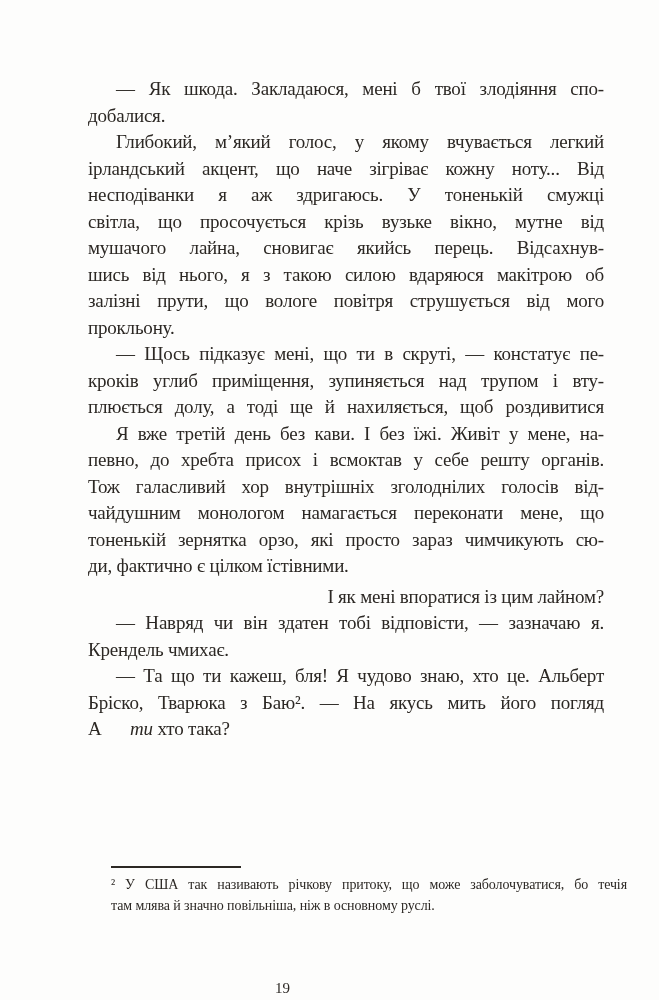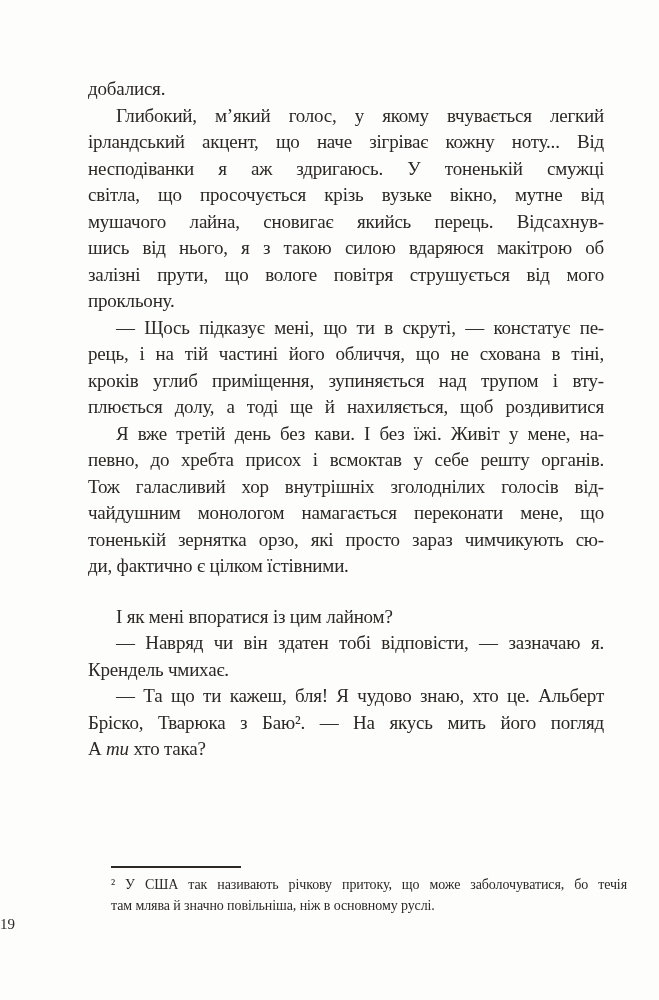--- a/index.html
+++ b/index.html
@@ -16,33 +16,33 @@
     font-family: "Liberation Serif", "DejaVu Serif", serif;
     color: #2c2824;
   }
   .body-text {
     position: absolute;
     left: 88px;
     top: 76px;
     width: 516px;
   }
   .para { margin: 0; }
-  .para.gap { margin-top: 24px; }
+  .para.gap { margin-top: 4px; text-align: right; }
   .line {
     font-size: 19px;
     line-height: 26.5px;
     letter-spacing: -0.2px;
     white-space: normal;
   }
   .line.just {
     text-align: justify;
     text-align-last: justify;
   }
   .line.indent { text-indent: 28px; }
-  .line i { font-style: italic; }
+  .line i { font-style: italic; margin-left: 24px; }
 
   .footnote {
     position: absolute;
     left: 88px;
     top: 866px;
     width: 516px;
     margin-left: 23px;
   }
   .fn-rule {
     width: 130px;
@@ -54,48 +54,48 @@
     line-height: 21px;
     letter-spacing: -0.1px;
   }
   .fn-line.just {
     text-align: justify;
     text-align-last: justify;
   }
   .pageno {
     position: absolute;
     left: 0;
-    top: 916px;
+    top: 980px;
     width: 565px;
-    text-align: left;
+    text-align: center;
     font-size: 15px;
     color: #2c2824;
   }
 </style>
 </head>
 <body>
 
 <div class="page">
   <div class="body-text">
       <div class="para">
+        <div class="line just indent">— Як шкода. Закладаюся, мені б твої злодіяння спо-</div>
         <div class="line">добалися.</div>
       </div>
       <div class="para">
         <div class="line just indent">Глибокий, м’який голос, у якому вчувається легкий</div>
         <div class="line just">ірландський акцент, що наче зігріває кожну ноту... Від</div>
         <div class="line just">несподіванки я аж здригаюсь. У тоненькій смужці</div>
         <div class="line just">світла, що просочується крізь вузьке вікно, мутне від</div>
         <div class="line just">мушачого лайна, сновигає якийсь перець. Відсахнув-</div>
         <div class="line just">шись від нього, я з такою силою вдаряюся макітрою об</div>
         <div class="line just">залізні прути, що вологе повітря струшується від мого</div>
         <div class="line">прокльону.</div>
       </div>
       <div class="para">
         <div class="line just indent">— Щось підказує мені, що ти в скруті, — констатує пе-</div>
-        <div class="line just">рець, і на тій частині його обличчя, що не схована в тіні,</div>
         <div class="line just">кроків углиб приміщення, зупиняється над трупом і вту-</div>
         <div class="line just">плюється долу, а тоді ще й нахиляється, щоб роздивитися</div>
       </div>
       <div class="para">
         <div class="line just indent">Я вже третій день без кави. І без їжі. Живіт у мене, на-</div>
         <div class="line just">певно, до хребта присох і всмоктав у себе решту органів.</div>
         <div class="line just">Тож галасливий хор внутрішніх зголоднілих голосів від-</div>
         <div class="line just">чайдушним монологом намагається переконати мене, що</div>
         <div class="line just">тоненькій зернятка орзо, які просто зараз чимчикують сю-</div>
         <div class="line">ди, фактично є цілком їстівними.</div>

